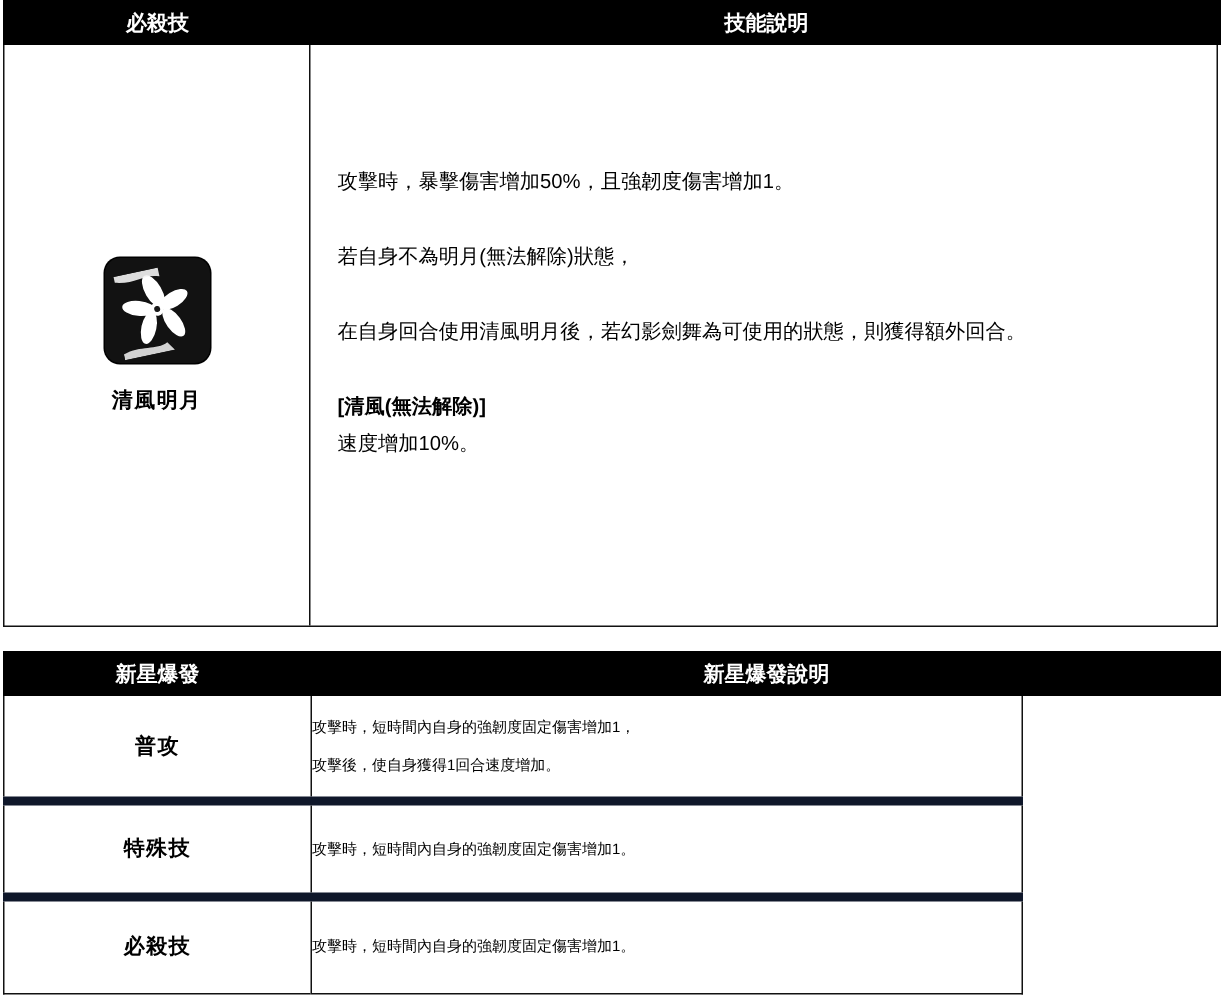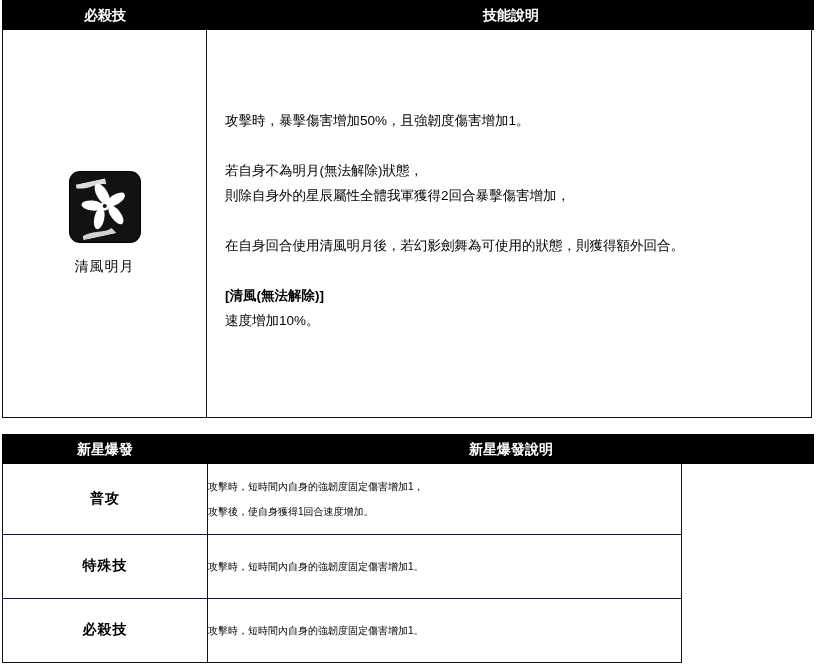--- a/index.html
+++ b/index.html
@@ -72,21 +72,21 @@
     position: absolute;
     left: 50%;
     top: 50%;
     transform: translate(-50%, -50%) rotate(-12deg);
     width: 56px;
     height: 56px;
   }
   .skill-name {
     margin-top: 16px;
     font-size: 14px;
-    font-weight: normal;
+    font-weight: bold;
     letter-spacing: 1px;
   }
   .skill-desc-cell {
     flex: 1;
     padding: 78px 0 0 18px;
     box-sizing: border-box;
     font-size: 13.5px;
     line-height: 25px;
   }
   .para { margin: 0 0 0 0; }
@@ -100,21 +100,21 @@
   .nova-tbl {
     width: 680px;
     margin: 0 2px;
     border-collapse: collapse;
     table-layout: fixed;
     border: 1px solid #111111;
     border-top: none;
     box-sizing: border-box;
   }
   .nova-tbl td {
-    border-top: 1px solid #0f172a;
+    border-top: 6px solid #0f172a;
     padding: 0;
     vertical-align: middle;
   }
   .nova-tbl tr:first-child td { border-top: none; }
   .nova-label {
     width: 204px;
     border-right: 1px solid #111111;
     text-align: center;
     font-size: 14px;
     font-weight: bold;
@@ -160,21 +160,20 @@
           <path d="M4 4 C18 8, 24 2, 34 6 L34 0 L4 0 Z" fill="#f4f4f4" opacity="0.9"></path>
           <path d="M0 52 C12 48, 22 54, 30 50 L34 56 L0 56 Z" fill="#f4f4f4" opacity="0.85"></path>
         </svg>
       </div>
       <div class="skill-name">清風明月</div>
     </div>
     <div class="skill-desc-cell">
       <div class="para">攻擊時，暴擊傷害增加50%，且強韌度傷害增加1。</div>
       <div class="para-gap"></div>
       <div class="para">若自身不為明月(無法解除)狀態，</div>
-      <div class="para">則除自身外的星辰屬性全體我軍獲得2回合暴擊傷害增加，</div>
       <div class="para-gap"></div>
       <div class="para">在自身回合使用清風明月後，若幻影劍舞為可使用的狀態，則獲得額外回合。</div>
       <div class="para-gap"></div>
       <div class="para bold">[清風(無法解除)]</div>
       <div class="para">速度增加10%。</div>
     </div>
   </div>
 
   <div class="gap"></div>
 

